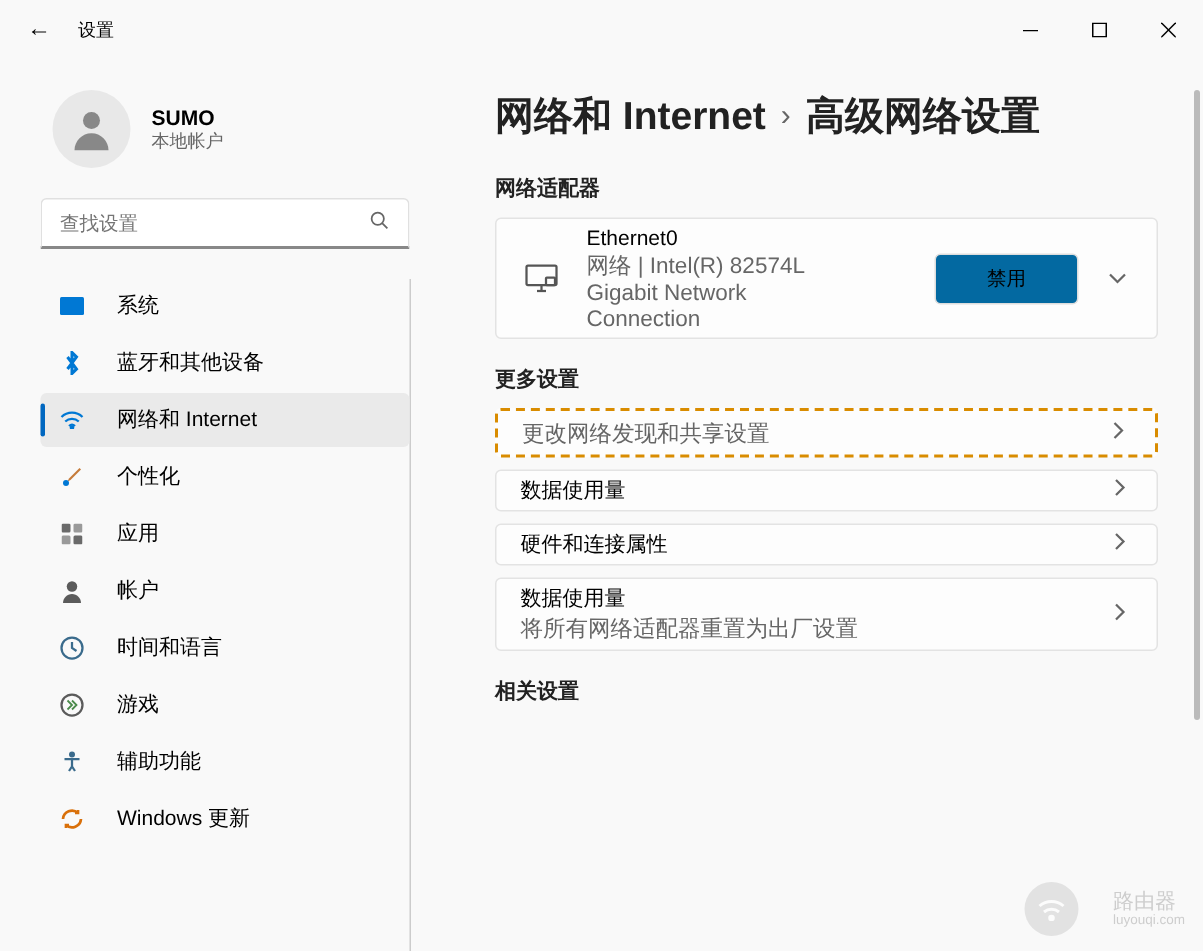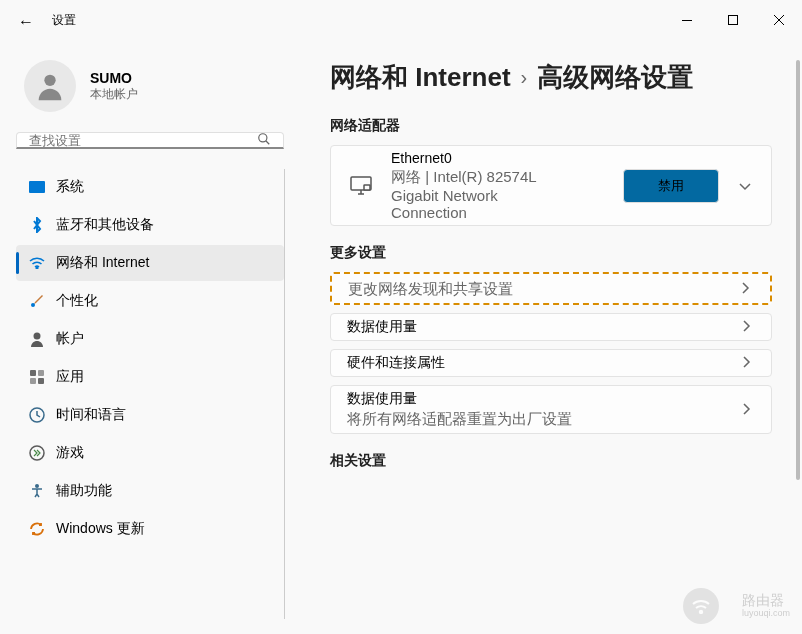--- a/index.html
+++ b/index.html
@@ -8,35 +8,35 @@
     .titlebar { height: 40px; display: flex; align-items: center; justify-content: space-between; padding: 0 0 0 18px; }
     .titlebar-left { display: flex; align-items: center; gap: 18px; }
     .back-btn { font-size: 16px; color: #000; cursor: pointer; }
     .title { font-size: 12px; color: #000000; }
     .window-controls { display: flex; }
     .win-btn { width: 46px; height: 32px; display: flex; align-items: center; justify-content: center; cursor: pointer; }
     .win-btn svg { stroke: #000; }
     
     .content { display: flex; height: calc(100% - 40px); }
     
-    .sidebar { width: 300px; padding: 12px 16px; overflow-y: auto; }
+    .sidebar { width: 300px; padding: 12px 27px; overflow-y: auto; }
     .user-section { display: flex; align-items: center; gap: 14px; padding: 8px 8px 20px 8px; }
     .avatar { width: 52px; height: 52px; border-radius: 50%; background: #e8e8e8; display: flex; align-items: center; justify-content: center; }
     .avatar svg { fill: #888; }
     .user-info { display: flex; flex-direction: column; }
     .user-name { font-size: 14px; font-weight: 600; color: #000; }
     .user-type { font-size: 12px; color: #666; }
     
-    .search-box { display: flex; align-items: center; background: #fff; border: 1px solid #e0e0e0; border-bottom: 2px solid #888; border-radius: 4px 4px 0 0; padding: 0 12px; height: 17px; margin-bottom: 20px; }
+    .search-box { display: flex; align-items: center; background: #fff; border: 1px solid #e0e0e0; border-bottom: 2px solid #888; border-radius: 4px 4px 0 0; padding: 0 12px; height: 34px; margin-bottom: 20px; }
     .search-box input { flex: 1; border: none; outline: none; font-size: 13px; background: transparent; }
     .search-icon { color: #666; font-size: 14px; }
     
     .nav-items { position: relative; }
     .nav-divider-right { position: absolute; right: -1px; top: 0; width: 1px; height: 450px; background: #ccc; }
-    .nav-item { display: flex; align-items: center; gap: 10px; padding: 9px 12px; border-radius: 4px; cursor: pointer; font-size: 14px; color: #000; margin-bottom: 2px; position: relative; }
+    .nav-item { display: flex; align-items: center; gap: 21px; padding: 9px 12px; border-radius: 4px; cursor: pointer; font-size: 14px; color: #000; margin-bottom: 2px; position: relative; }
     .nav-item.active { background: #eaeaea; }
     .nav-item.active::before { content: ""; position: absolute; left: 0; top: 7px; bottom: 7px; width: 3px; background: #0067c0; border-radius: 2px; }
     .nav-icon { width: 18px; height: 18px; display: flex; align-items: center; justify-content: center; font-size: 14px; }
     
     .main { flex: 1; padding: 20px 30px 0 30px; overflow-y: auto; }
     .scrollbar-track { position: absolute; right: 2px; top: 60px; width: 4px; height: 560px; }
     .scrollbar-thumb { width: 4px; height: 420px; background: #bbb; border-radius: 2px; }
     
     .breadcrumb { display: flex; align-items: center; gap: 10px; font-size: 26px; font-weight: 600; color: #222; margin-bottom: 22px; }
     .breadcrumb .sep { font-weight: 400; color: #666; font-size: 20px; }
@@ -148,38 +148,38 @@
       <div class="nav-item">
         <span class="nav-icon">
             <svg width="16" height="16" viewBox="0 0 16 16">
               <path d="M13 2l1 1-7 7-2 1 1-2z" fill="#c57b3a"></path>
               <circle cx="4" cy="12" r="2" fill="#0078d4"></circle>
             </svg>
           </span>
         <span>个性化</span>
       </div>
       <div class="nav-item">
-        <span class="nav-icon ic-gray">
-            <svg width="14" height="16" viewBox="0 0 14 16" fill="#5b5b5b">
-              <circle cx="7" cy="5" r="3.5"></circle>
-              <path d="M1 16c0-3.3 2.7-6 6-6s6 2.7 6 6"></path>
-            </svg>
-          </span>
-        <span>帐户</span>
-      </div>
-      <div class="nav-item">
         <span class="nav-icon">
             <svg width="14" height="14" viewBox="0 0 14 14">
               <rect x="0" y="0" width="6" height="6" rx="1" fill="#6a6a6a"></rect>
               <rect x="8" y="0" width="6" height="6" rx="1" fill="#9a9a9a"></rect>
               <rect x="0" y="8" width="6" height="6" rx="1" fill="#9a9a9a"></rect>
               <rect x="8" y="8" width="6" height="6" rx="1" fill="#6a6a6a"></rect>
             </svg>
           </span>
         <span>应用</span>
+      </div>
+      <div class="nav-item">
+        <span class="nav-icon ic-gray">
+            <svg width="14" height="16" viewBox="0 0 14 16" fill="#5b5b5b">
+              <circle cx="7" cy="5" r="3.5"></circle>
+              <path d="M1 16c0-3.3 2.7-6 6-6s6 2.7 6 6"></path>
+            </svg>
+          </span>
+        <span>帐户</span>
       </div>
       <div class="nav-item">
         <span class="nav-icon">
             <svg width="16" height="16" viewBox="0 0 16 16" fill="none" stroke="#3a6b8c" stroke-width="1.5">
               <circle cx="8" cy="8" r="7"></circle>
               <path d="M8 4v4l3 2"></path>
             </svg>
           </span>
         <span>时间和语言</span>
       </div>

